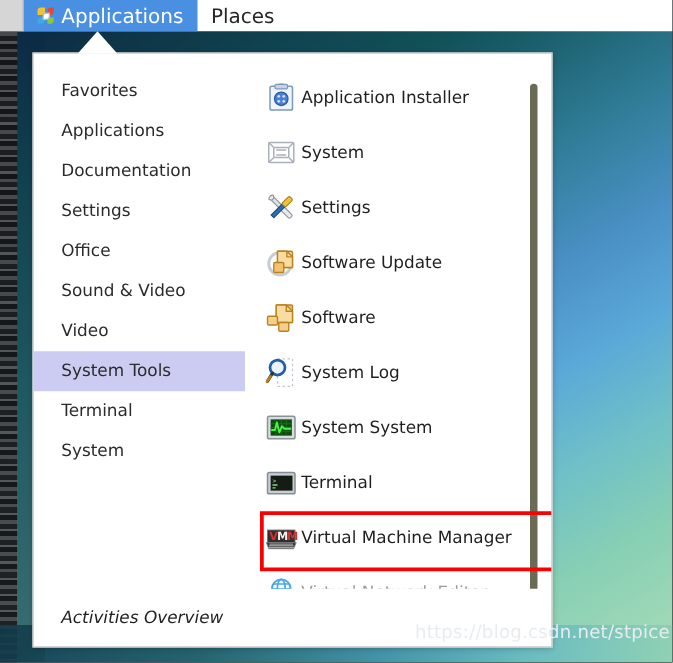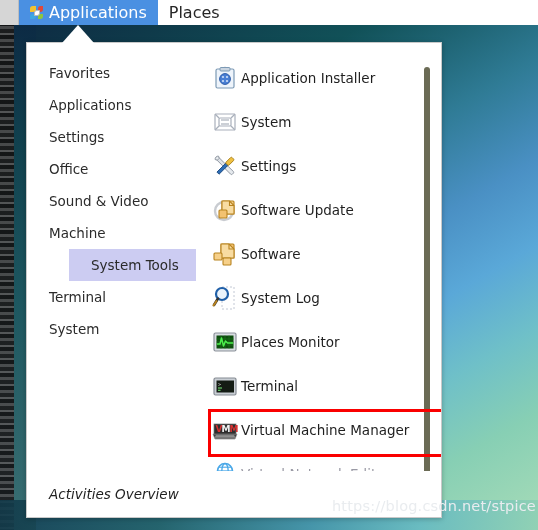--- a/index.html
+++ b/index.html
@@ -157,21 +157,20 @@
     display: flex;
     align-items: center;
     padding-left: 22px;
     font-size: 13.5px;
     color: #2b2b2b;
     box-sizing: border-box;
     cursor: default;
   }
   .side-item.selected {
     background: #ccccf2;
-    margin-left: 42px;
   }
 
   
   #applist {
     flex: 1;
     padding-top: 13px;
     padding-left: 8px;
     box-sizing: border-box;
     position: relative;
   }
@@ -288,30 +287,33 @@
   <div id="panel-body">
 
     <div id="sidebar">
       <div class="side-item">
         <span>Favorites</span>
       </div>
       <div class="side-item">
         <span>Applications</span>
       </div>
       <div class="side-item">
+        <span>Documentation</span>
+      </div>
+      <div class="side-item">
         <span>Settings</span>
       </div>
       <div class="side-item">
         <span>Office</span>
       </div>
       <div class="side-item">
         <span>Sound &amp; Video</span>
       </div>
       <div class="side-item">
-        <span>Machine</span>
+        <span>Video</span>
       </div>
       <div class="side-item selected">
         <span>System Tools</span>
       </div>
       <div class="side-item">
         <span>Terminal</span>
       </div>
       <div class="side-item">
         <span>System</span>
       </div>
@@ -418,21 +420,21 @@
               <line x1="6.5" y1="12" x2="23.5" y2="12"></line>
               <line x1="6.5" y1="15" x2="23.5" y2="15"></line>
               <line x1="6.5" y1="18" x2="23.5" y2="18"></line>
               <line x1="11" y1="8.5" x2="11" y2="21.5"></line>
               <line x1="15" y1="8.5" x2="15" y2="21.5"></line>
               <line x1="19" y1="8.5" x2="19" y2="21.5"></line>
             </g>
             <polyline points="7,17 10,17 11.5,11 13.5,19 15.5,14 17.5,16 20,16 23,16" fill="none" stroke="#4cf04c" stroke-width="1.5" stroke-linejoin="round"></polyline>
           </svg>
         </span>
-        <span class="app-label">Places Monitor</span>
+        <span class="app-label">System System</span>
       </div>
 
       <div class="app-item">
         <span class="app-icon">
           <svg width="30" height="30" viewBox="0 0 30 30">
             <rect x="4" y="7" width="22" height="17" rx="1.5" fill="#c9ced4" stroke="#868c94" stroke-width="1.2"></rect>
             <rect x="6.5" y="9.5" width="17.5" height="12" fill="#141c14"></rect>
             <text x="8" y="15" font-family="monospace" font-size="5" fill="#cfcfcf">&gt;</text>
             <line x1="8" y1="17" x2="12" y2="17" stroke="#6fe06f" stroke-width="1.1"></line>
             <line x1="8" y1="19.3" x2="10.5" y2="19.3" stroke="#6fe06f" stroke-width="1.1"></line>

